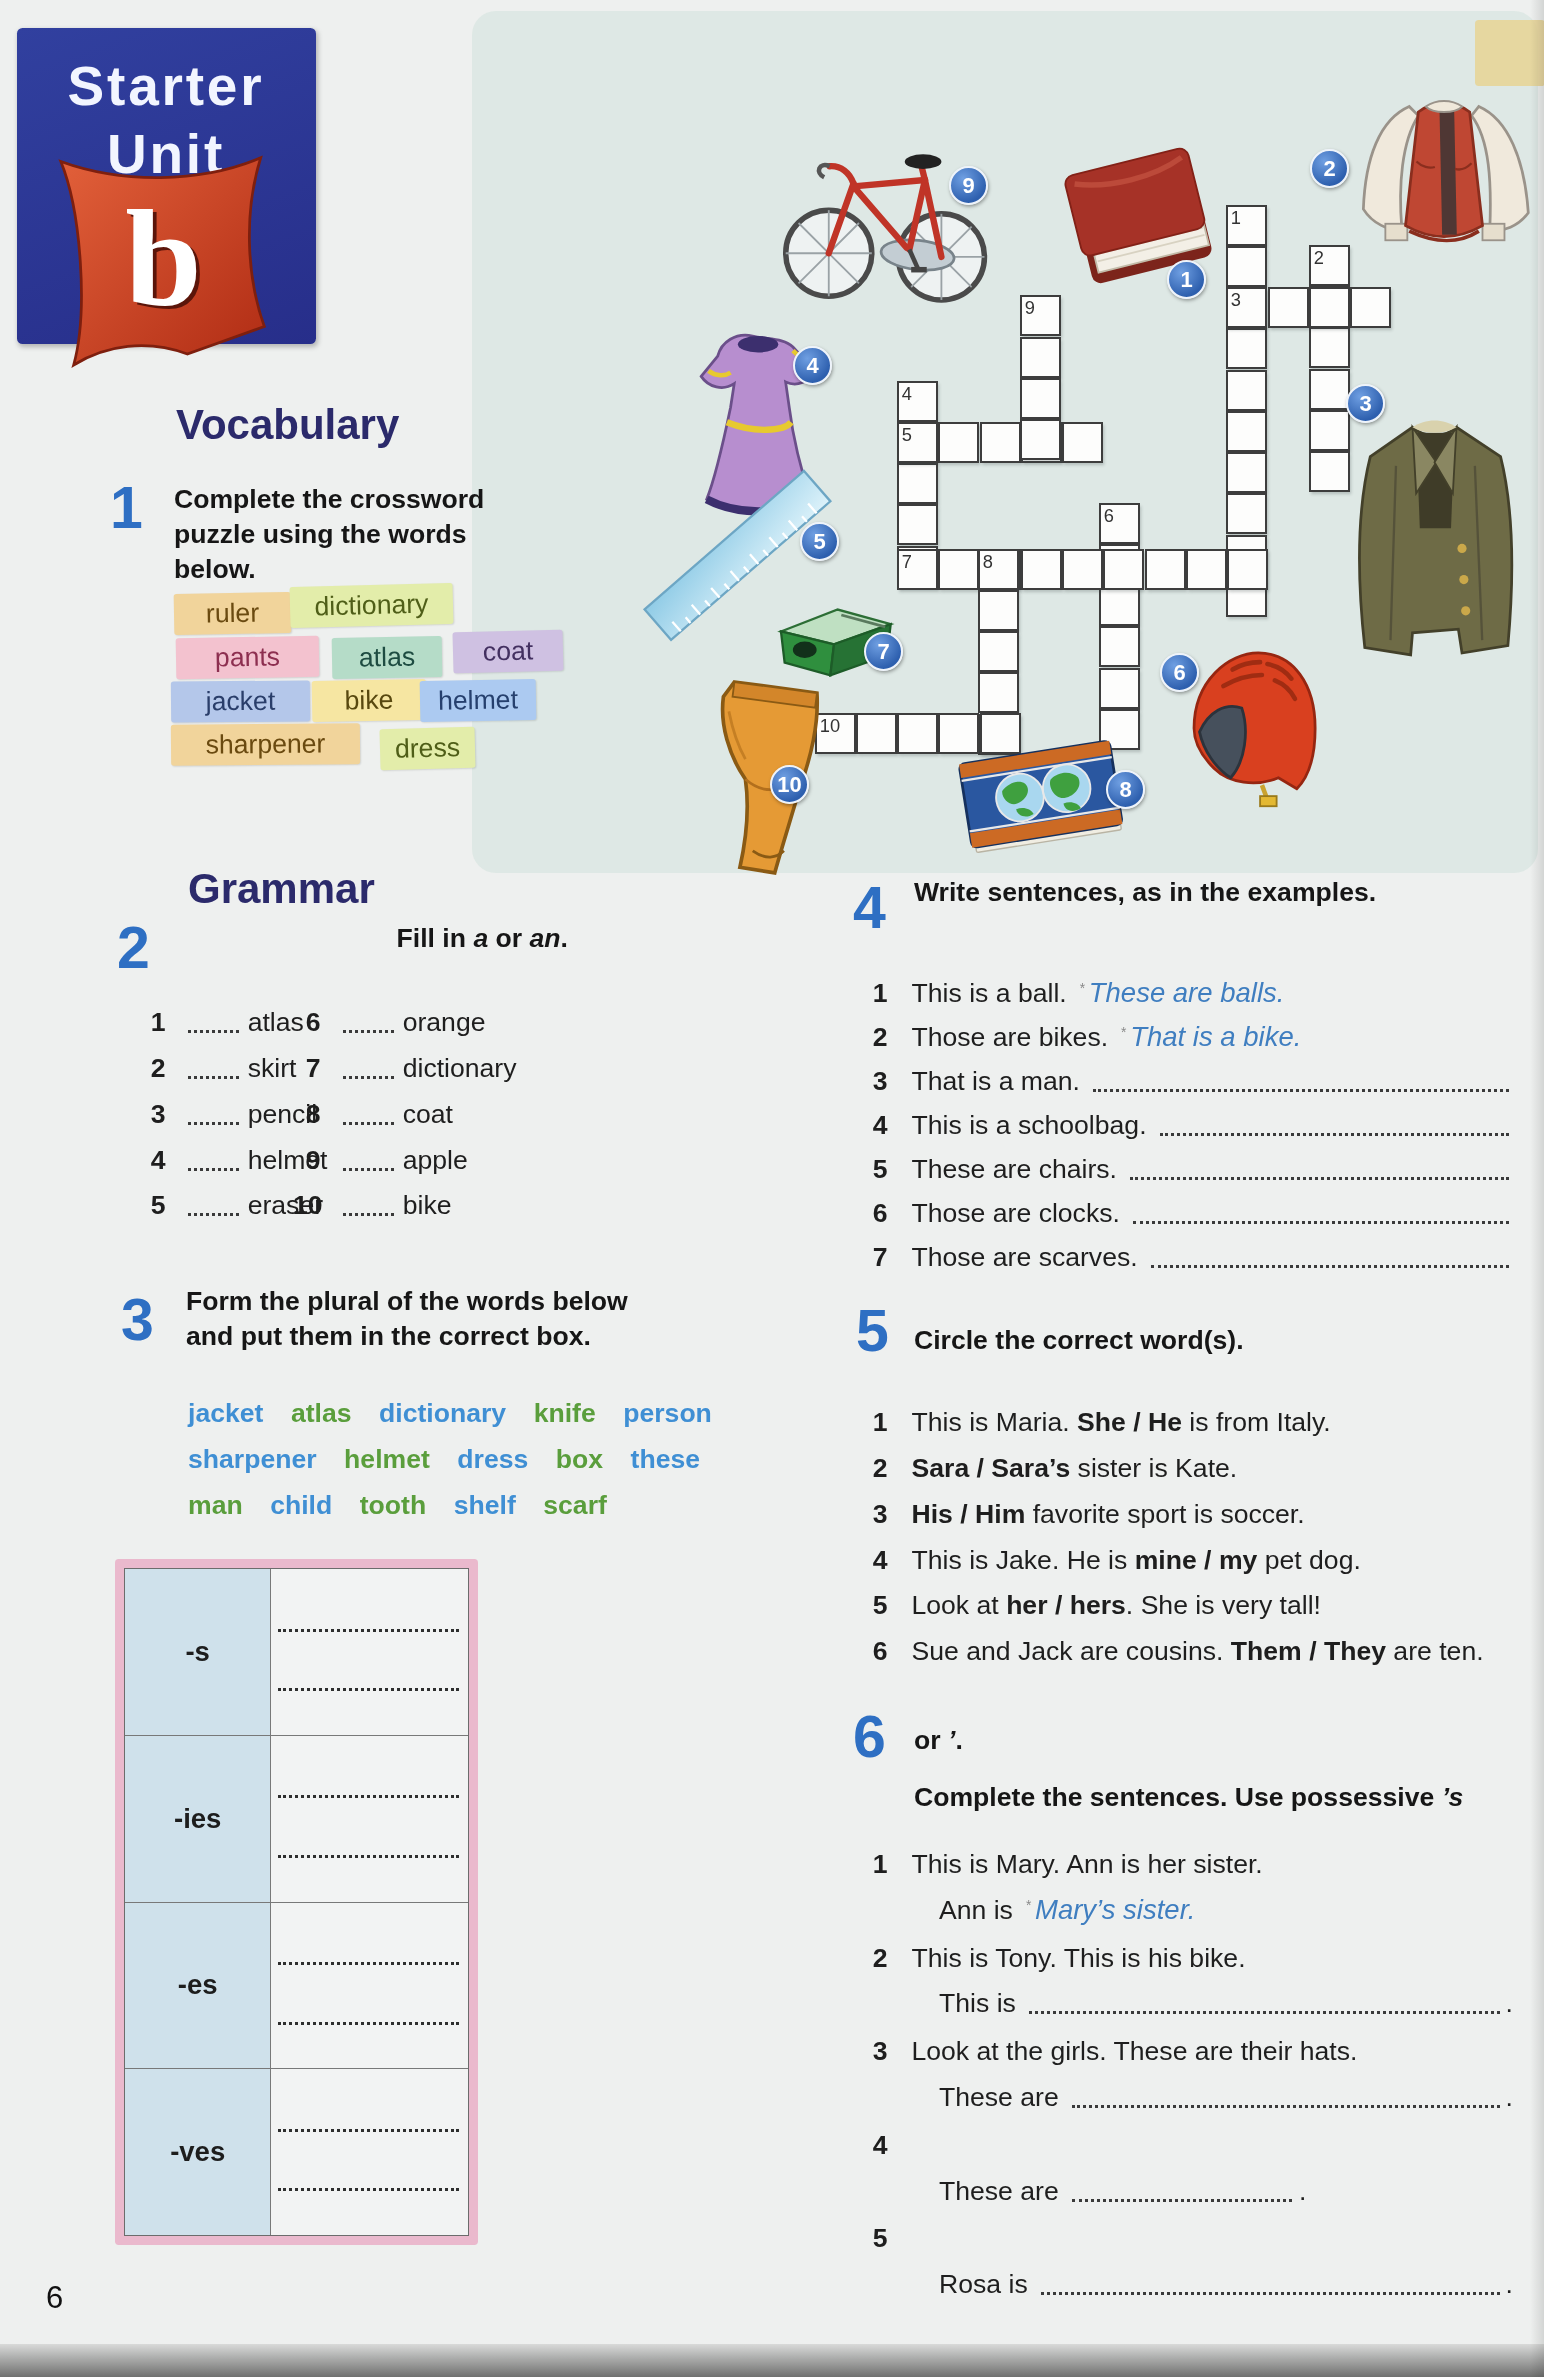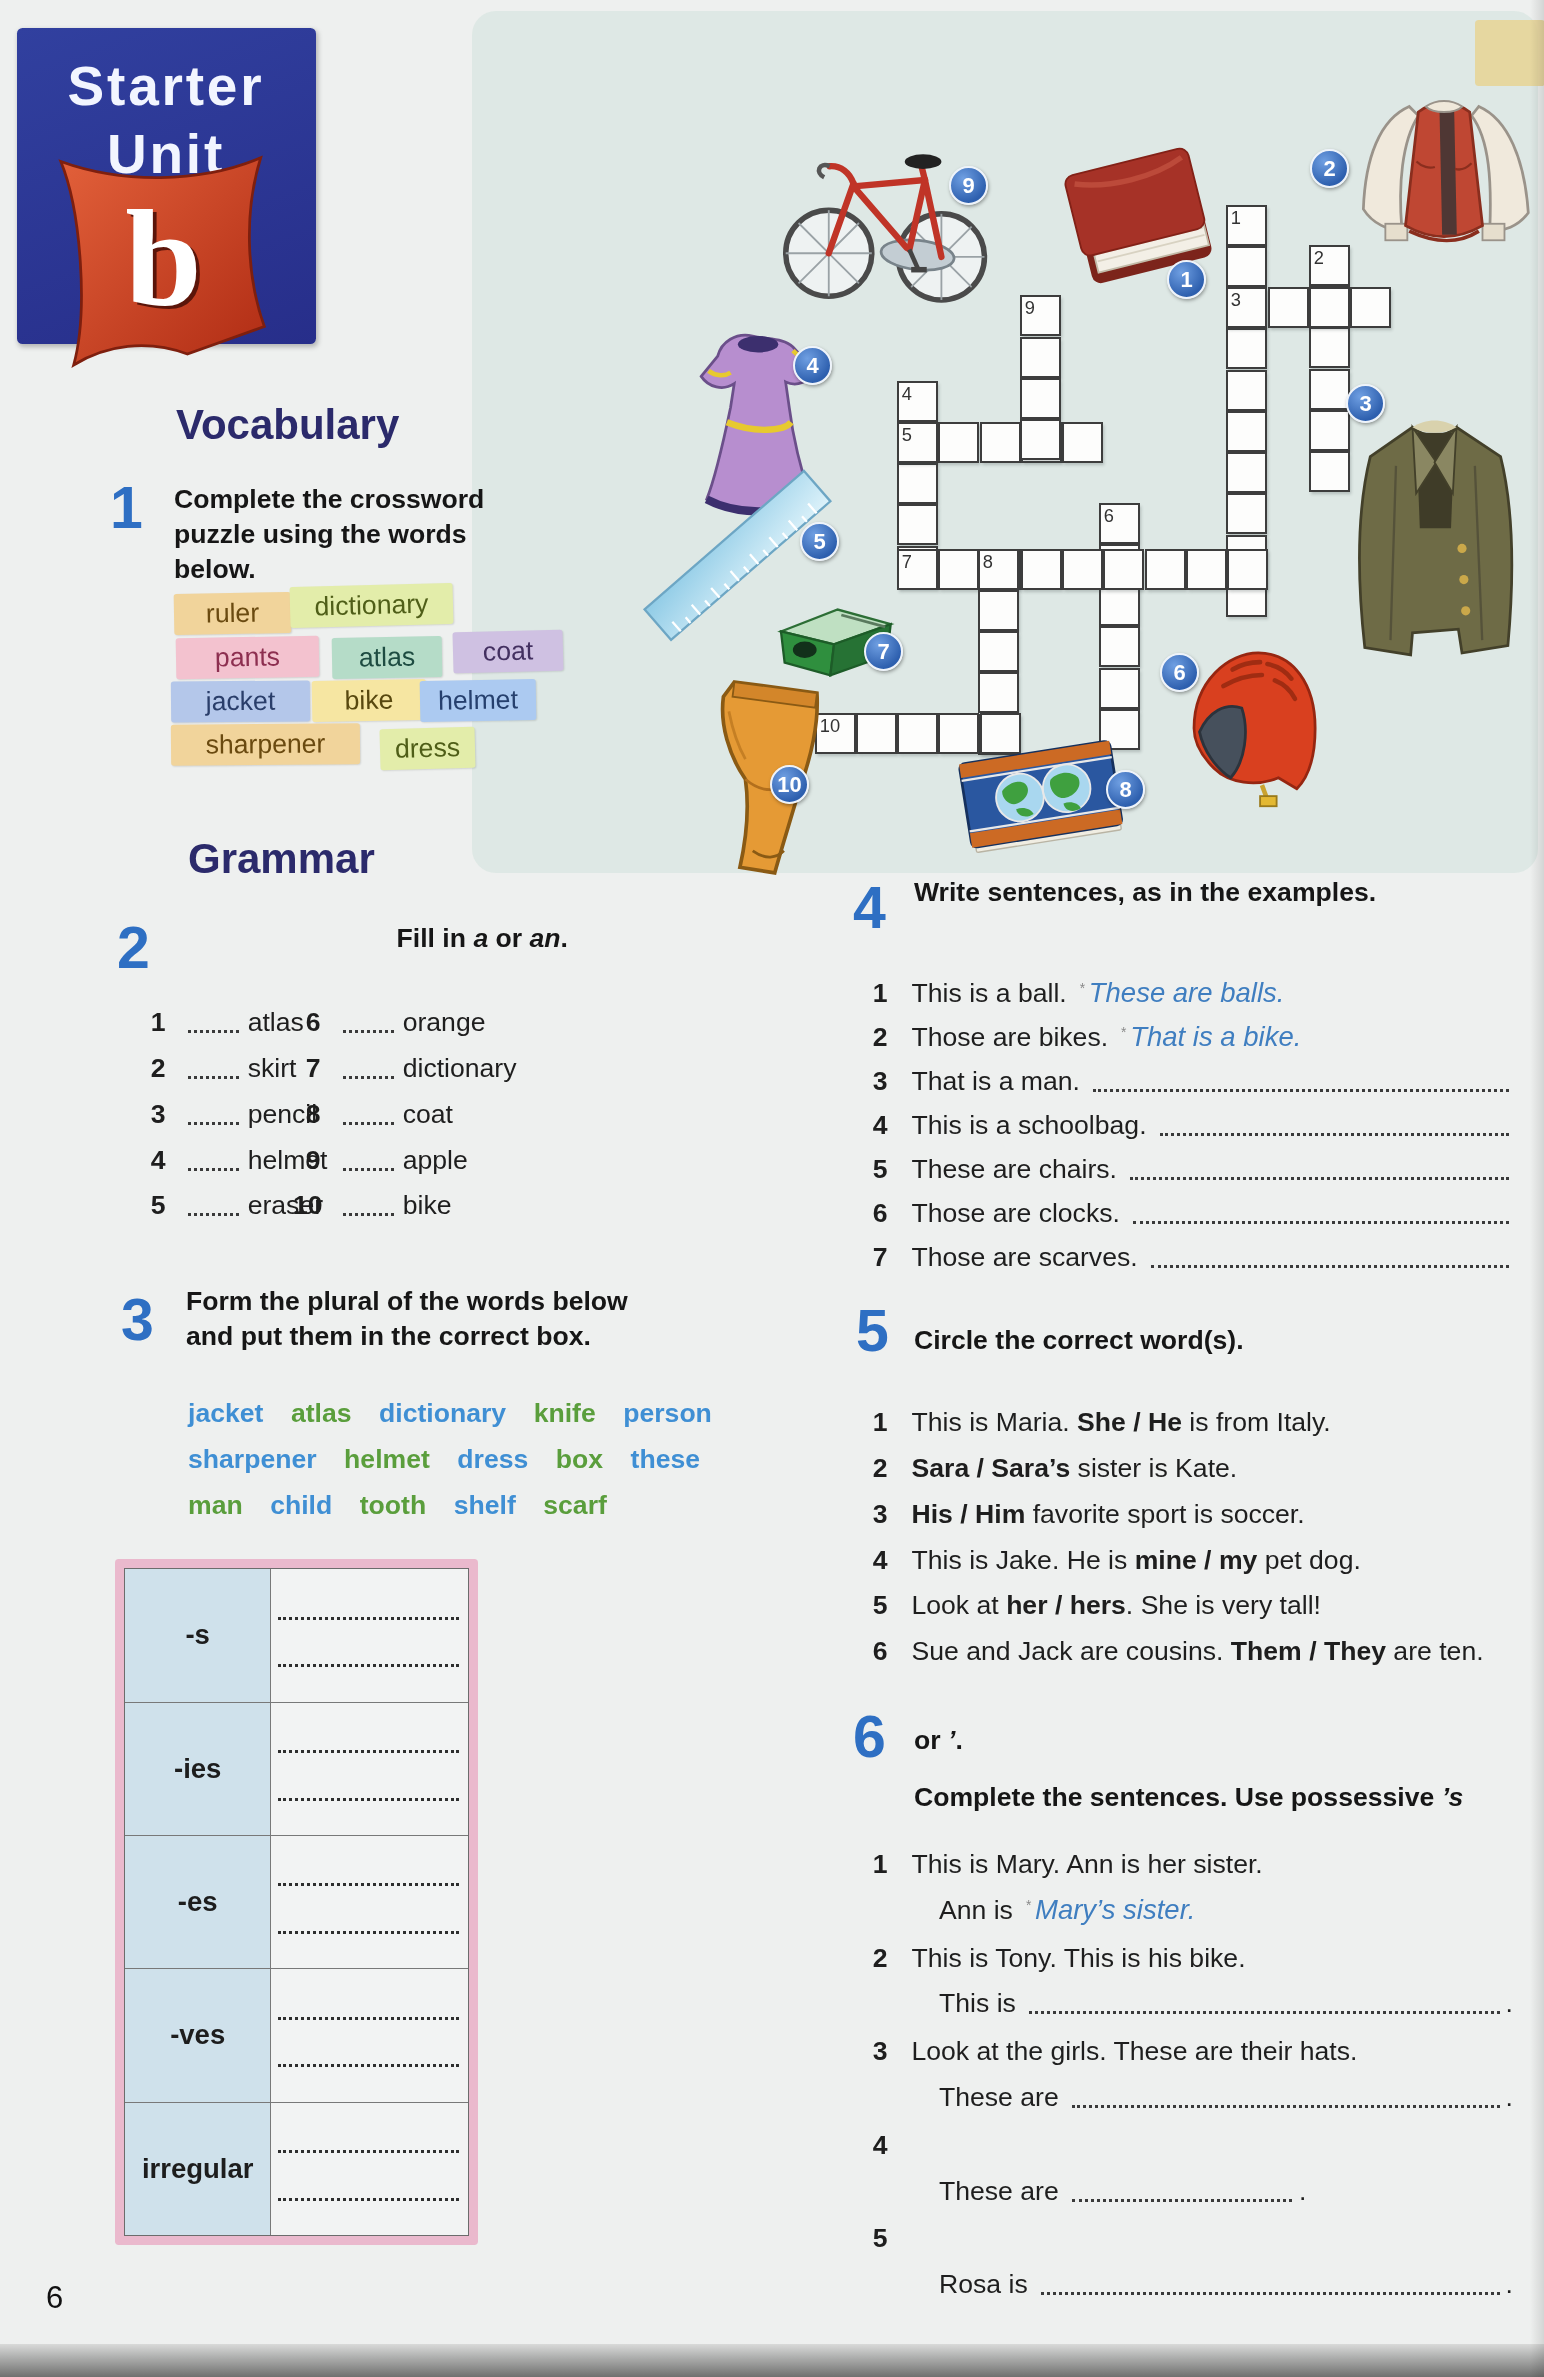--- a/index.html
+++ b/index.html
@@ -96,21 +96,21 @@
         <stop offset="0" stop-color="#e2603a"></stop>
           <stop offset="1" stop-color="#b02c14"></stop>
       </linearGradient>
     </defs>
     <path d="M14,18 C80,42 166,42 232,14 C214,72 216,142 236,198 L152,228 C108,212 64,218 28,240 C44,182 36,72 14,18 Z" fill="url(#redg)" stroke="#7e1f0e" stroke-width="3"></path>
     <text x="130" y="178" font-size="150" font-weight="700" fill="#5b150a" text-anchor="middle" font-family="Liberation Serif, serif">b</text>
     <text x="126" y="174" font-size="150" font-weight="700" fill="#ffffff" text-anchor="middle" font-family="Liberation Serif, serif">b</text>
   </svg>
 
   <div class="h-section" style="left:176px;top:401px;">Vocabulary</div>
-  <div class="h-section" style="left:188px;top:835px;">Grammar</div>
+  <div class="h-section" style="left:188px;top:865px;">Grammar</div>
 
   <div class="exnum" style="left:110px;top:479px;">1</div>
   <div class="extitle" style="left:174px;top:482px;width:328px;">Complete the crossword puzzle using the words below.</div>
   <div id="chip-layer">
       <div class="chip" style="left: 174px; top: 593px; width: 117px; background: rgb(241, 212, 155); color: rgb(106, 74, 16); transform: rotate(-1deg);">ruler</div>
       <div class="chip" style="left: 290px; top: 585px; width: 163px; background: rgb(227, 237, 170); color: rgb(79, 94, 24); transform: rotate(-1.5deg);">dictionary</div>
       <div class="chip" style="left: 176px; top: 637px; width: 143px; background: rgb(243, 194, 207); color: rgb(141, 47, 80); transform: rotate(-1deg);">pants</div>
       <div class="chip" style="left: 332px; top: 637px; width: 110px; background: rgb(181, 220, 200); color: rgb(30, 76, 66); transform: rotate(-1deg);">atlas</div>
       <div class="chip" style="left: 453px; top: 631px; width: 110px; background: rgb(207, 193, 226); color: rgb(67, 48, 96); transform: rotate(-1.5deg);">coat</div>
       <div class="chip" style="left: 171px; top: 681px; width: 139px; background: rgb(180, 199, 234); color: rgb(42, 62, 106); transform: rotate(-0.5deg);">jacket</div>
@@ -447,27 +447,20 @@
             <div class="dotline dl2"></div>
           </div>
         </div>
         <div class="trow">
           <div class="tlabel">-ves</div>
           <div class="tcell">
             <div class="dotline"></div>
             <div class="dotline dl2"></div>
           </div>
         </div>
-        <div class="trow">
-          <div class="tlabel">irregular</div>
-          <div class="tcell">
-            <div class="dotline"></div>
-            <div class="dotline dl2"></div>
-          </div>
-        </div>
       </div>
   </div>
 
   <div class="exnum" style="left:853px;top:879px;">4</div>
   <div class="extitle" style="left:914px;top:875px;width:550px;">Write sentences, as in the examples.</div>
   <div class="xitems" id="ex4-items" style="left:860px;top:974px;height:321px;">
       <div class="xrow" style="top: 0px;">
         <span class="inum">1</span>
         <span class="xtext">This is a ball.</span>
         <span class="mark">*</span>

